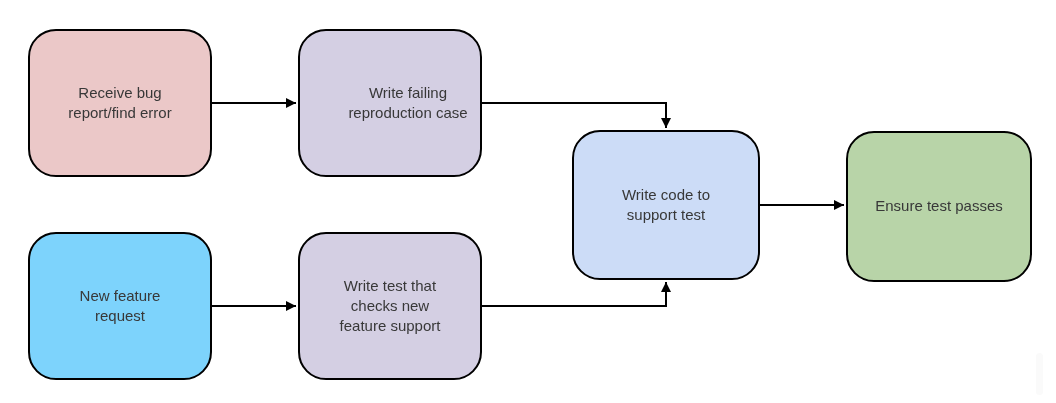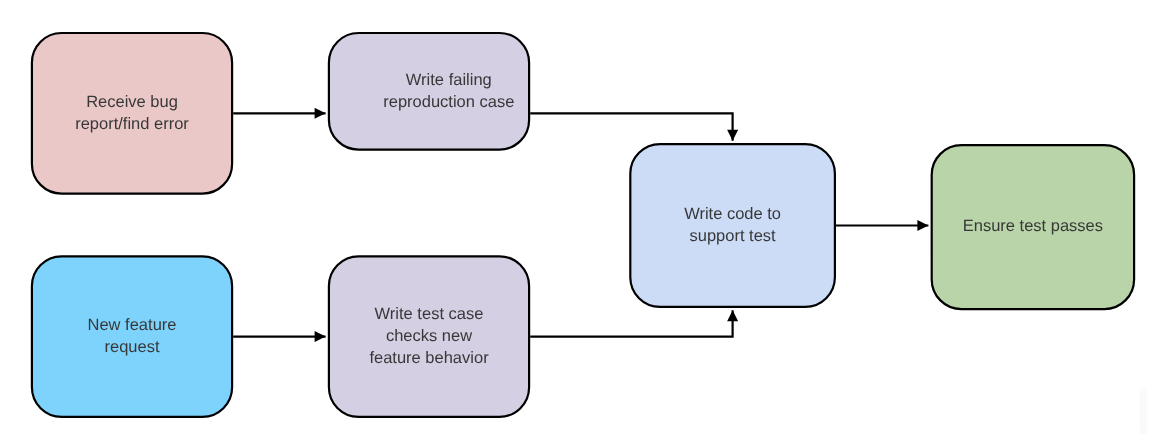--- a/index.html
+++ b/index.html
@@ -38,21 +38,21 @@
     justify-content: center;
     text-align: center;
   }
   .node-label {
     display: block;
     font-size: 15px;
     line-height: 1.35;
     color: var(--text-color, #383838);
   }
   .node-a { left: 28px;  top: 29px;  width: 184px; height: 148px; }
-  .node-b { left: 298px; top: 29px;  width: 184px; height: 108px; padding-left: 36px; }
+  .node-b { left: 298px; top: 29px;  width: 184px; height: 148px; padding-left: 36px; }
   .node-c { left: 28px;  top: 232px; width: 184px; height: 148px; }
   .node-d { left: 298px; top: 232px; width: 184px; height: 148px; }
   .node-e { left: 572px; top: 130px; width: 188px; height: 150px; }
   .node-f { left: 846px; top: 131px; width: 186px; height: 151px; }
   .node-a .node-label { max-width: 128px; }
   .node-b .node-label { max-width: 130px; }
   .node-c .node-label { max-width: 110px; }
   .node-d .node-label { max-width: 112px; }
   .node-e .node-label { max-width: 110px; }
   .node-f .node-label { max-width: 160px; }
@@ -90,21 +90,21 @@
 
   <div class="node node-b" style="background-color: rgb(212, 207, 227);">
     <span class="node-label">Write failing reproduction case</span>
   </div>
 
   <div class="node node-c" style="background-color: #7dd3fc;">
     <span class="node-label">New feature request</span>
   </div>
 
   <div class="node node-d" style="background-color: rgb(212, 207, 227);">
-    <span class="node-label">Write test case checks new feature behavior</span>
+    <span class="node-label">Write test that checks new feature support</span>
   </div>
 
   <div class="node node-f" style="background-color: rgb(184, 212, 168);">
     <span class="node-label">Ensure test passes</span>
   </div>
 
   <div class="node node-e" style="background-color: rgb(204, 220, 247);">
     <span class="node-label">Write code to support test</span>
   </div>
 

